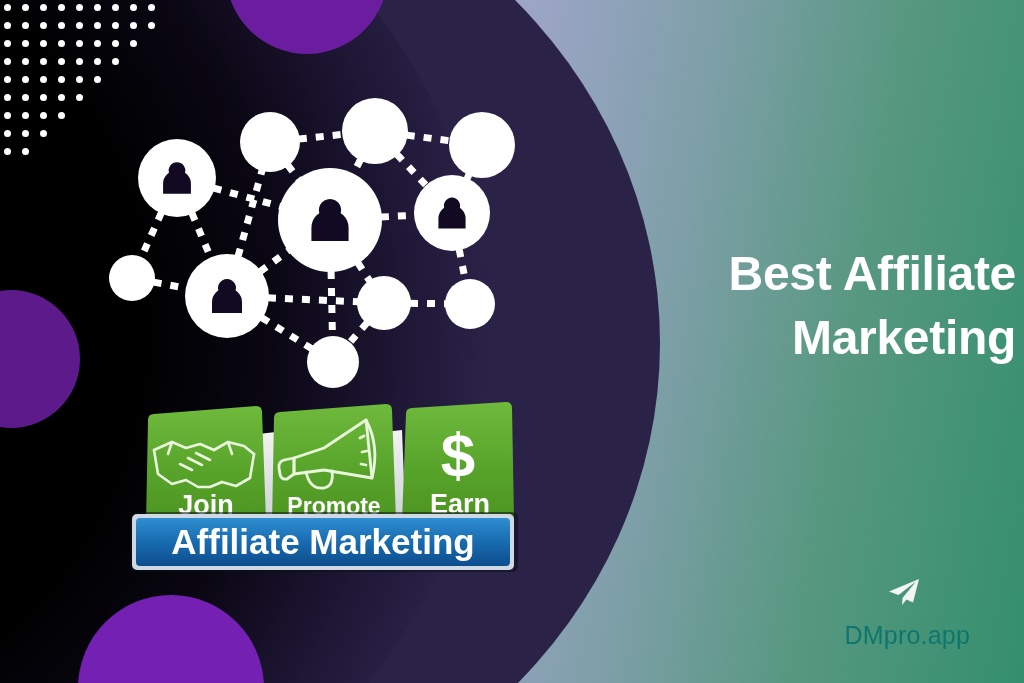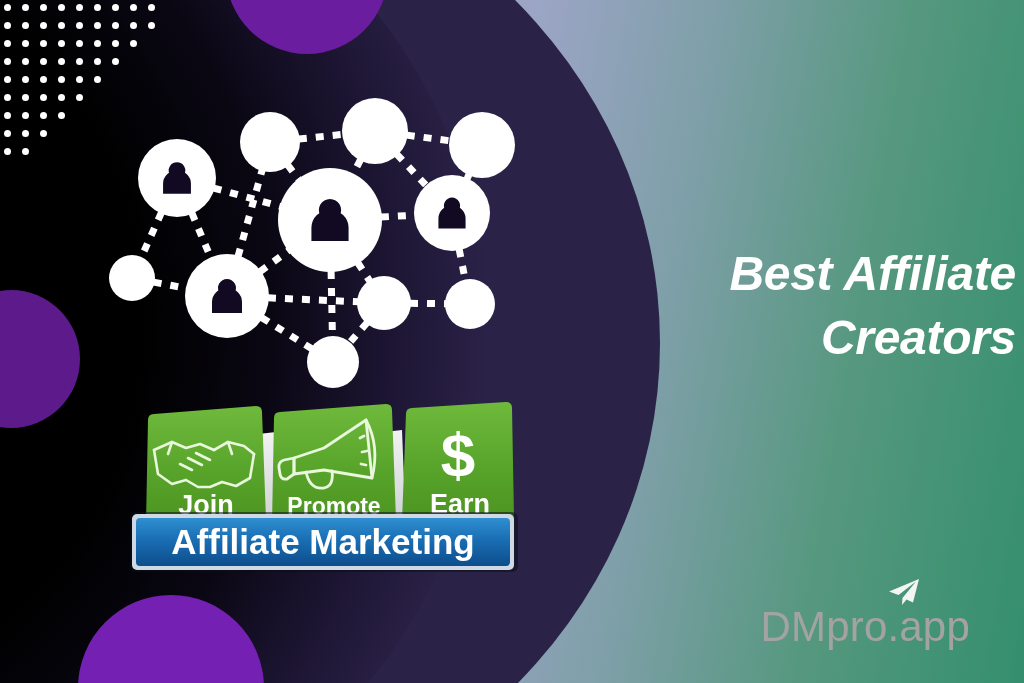--- a/index.html
+++ b/index.html
@@ -129,21 +129,21 @@
     left: 660px;
     top: 242px;
     width: 356px;
     text-align: right;
     color: #ffffff;
     font-size: 48px;
     font-weight: 700;
     line-height: 1.33;
     letter-spacing: -0.3px;
   }
-  .headline .line { display: block; white-space: nowrap; font-style: italic; }
+  .headline .line { display: block; white-space: nowrap; }
 
   
   .logo {
     position: absolute;
     left: 760px;
     top: 578px;
     width: 210px;
     height: 70px;
   }
   .logo-plane {
@@ -151,22 +151,22 @@
     right: 50px;
     top: 0px;
     width: 34px;
     height: 28px;
   }
   .logo-plane svg { display:block; width:100%; height:100%; }
   .logo-text {
     position: absolute;
     right: 0;
     bottom: 0;
-    color: #a3a3a3;
-    font-size: 42px;
+    color: #0f766e;
+    font-size: 25px;
     font-weight: 400;
     letter-spacing: 0.2px;
     line-height: 1;
   }
 </style>
 </head>
 <body>
 
 <div class="canvas">
 
@@ -362,21 +362,21 @@
         <rect x="2" y="120" width="388" height="60" rx="6" ry="6" fill="#0a0f18" opacity="0.55"></rect>
         <rect x="4" y="122" width="382" height="56" rx="5" ry="5" fill="#cfd9e4"></rect>
         <rect x="8" y="126" width="374" height="48" rx="4" ry="4" fill="url(#gBanner)"></rect>
         <text x="195" y="162" text-anchor="middle" fill="#ffffff" font-family="Liberation Sans, sans-serif" font-size="35" font-weight="700">Affiliate Marketing</text>
       </g>
     </svg>
   </div>
 
   <div class="headline">
     <span class="line">Best Affiliate</span>
-    <span class="line">Creators</span>
+    <span class="line">Marketing</span>
   </div>
 
   <div class="logo">
     <span class="logo-plane">
       <svg viewBox="0 0 34 28" xmlns="http://www.w3.org/2000/svg">
         <path d="M33 1 L3 13.5 L12.5 17 L30 3.5 L16.5 20 L16 27 L20.5 21.5 L27 24.5 Z" fill="#f2f5f3"></path>
       </svg>
     </span>
     <span class="logo-text">DMpro.app</span>
   </div>

